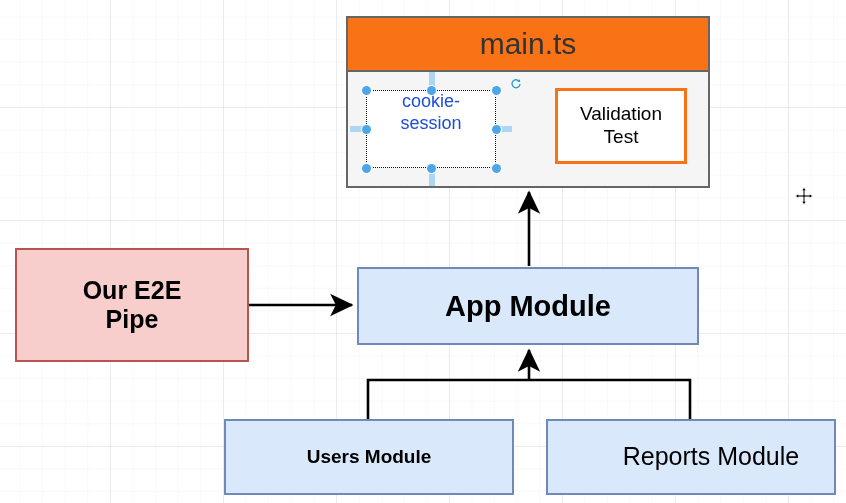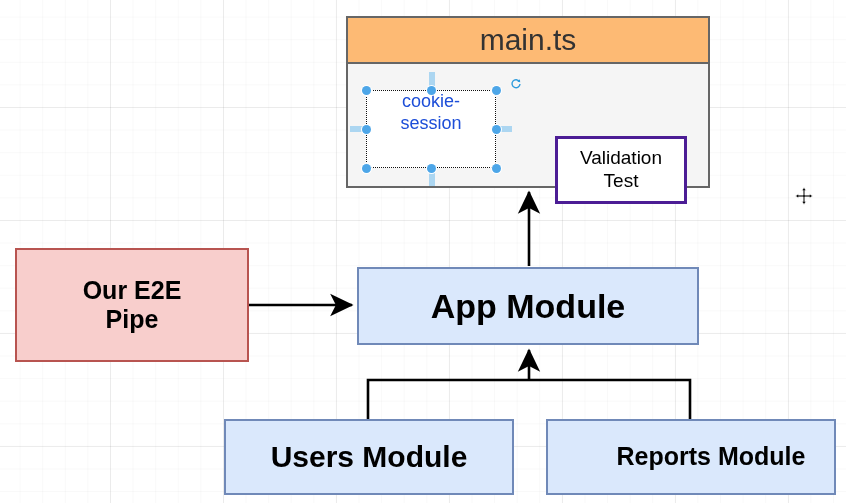--- a/index.html
+++ b/index.html
@@ -40,24 +40,24 @@
     width: 364px;
     height: 172px;
     border: 2px solid #666666;
     background: #f5f5f5;
     display: block;
   }
   #maints-header {
     position: absolute;
     left: 0; top: 0;
     width: 100%;
-    height: 46px;
+    height: 54px;
     border-bottom: 2px solid #666666;
     box-sizing: border-box;
-    background: #fdba74;
+    background: #f97316;
     display: flex;
     align-items: center;
     justify-content: center;
     font-size: 30px;
     color: #333333;
   }
   #maints-body {
     position: absolute;
     left: 0;
     top: 54px;
@@ -83,31 +83,30 @@
     color: #1d4ed8;
     line-height: 1.2;
   }
 
   
   #validation-pipe {
     position: absolute;
     left: 207px;
     top: 16px;
     width: 132px;
-    height: 68px;
+    height: 76px;
     background: #ffffff;
-    border: 3px solid #4c1d95;
+    border: 3px solid #f97316;
     box-sizing: border-box;
     display: flex;
     align-items: center;
     justify-content: center;
     font-size: 19px;
     color: #000000;
     line-height: 1.2;
-    margin-top: 48px;
   }
 
   
   .sel-handle {
     position: absolute;
     width: 9px;
     height: 9px;
     background: #4da6e8;
     border-radius: 50%;
     box-shadow: 0 0 0 1px #ffffff;
@@ -144,48 +143,48 @@
   }
 
   
   #app-module {
     left: 357px;
     top: 267px;
     width: 342px;
     height: 78px;
     background: #dae8fc;
     border: 2px solid #7089b8;
-    font-size: 34px;
+    font-size: 29px;
     font-weight: bold;
     color: #000000;
   }
 
   
   #users-module {
     left: 224px;
     top: 419px;
     width: 290px;
     height: 76px;
     background: #dae8fc;
     border: 2px solid #7089b8;
-    font-size: 30px;
+    font-size: 19px;
     font-weight: bold;
     color: #000000;
   }
 
   
   #reports-module {
     left: 546px;
     top: 419px;
     width: 290px;
     height: 76px;
     background: #dae8fc;
     border: 2px solid #7089b8;
     font-size: 25px;
-    font-weight: bold;
+    font-weight: normal;
     color: #000000;
     padding-left: 40px;
   }
 
   .edge-svg {
     position: absolute;
     left: 0;
     top: 0;
     width: 846px;
     height: 503px;

